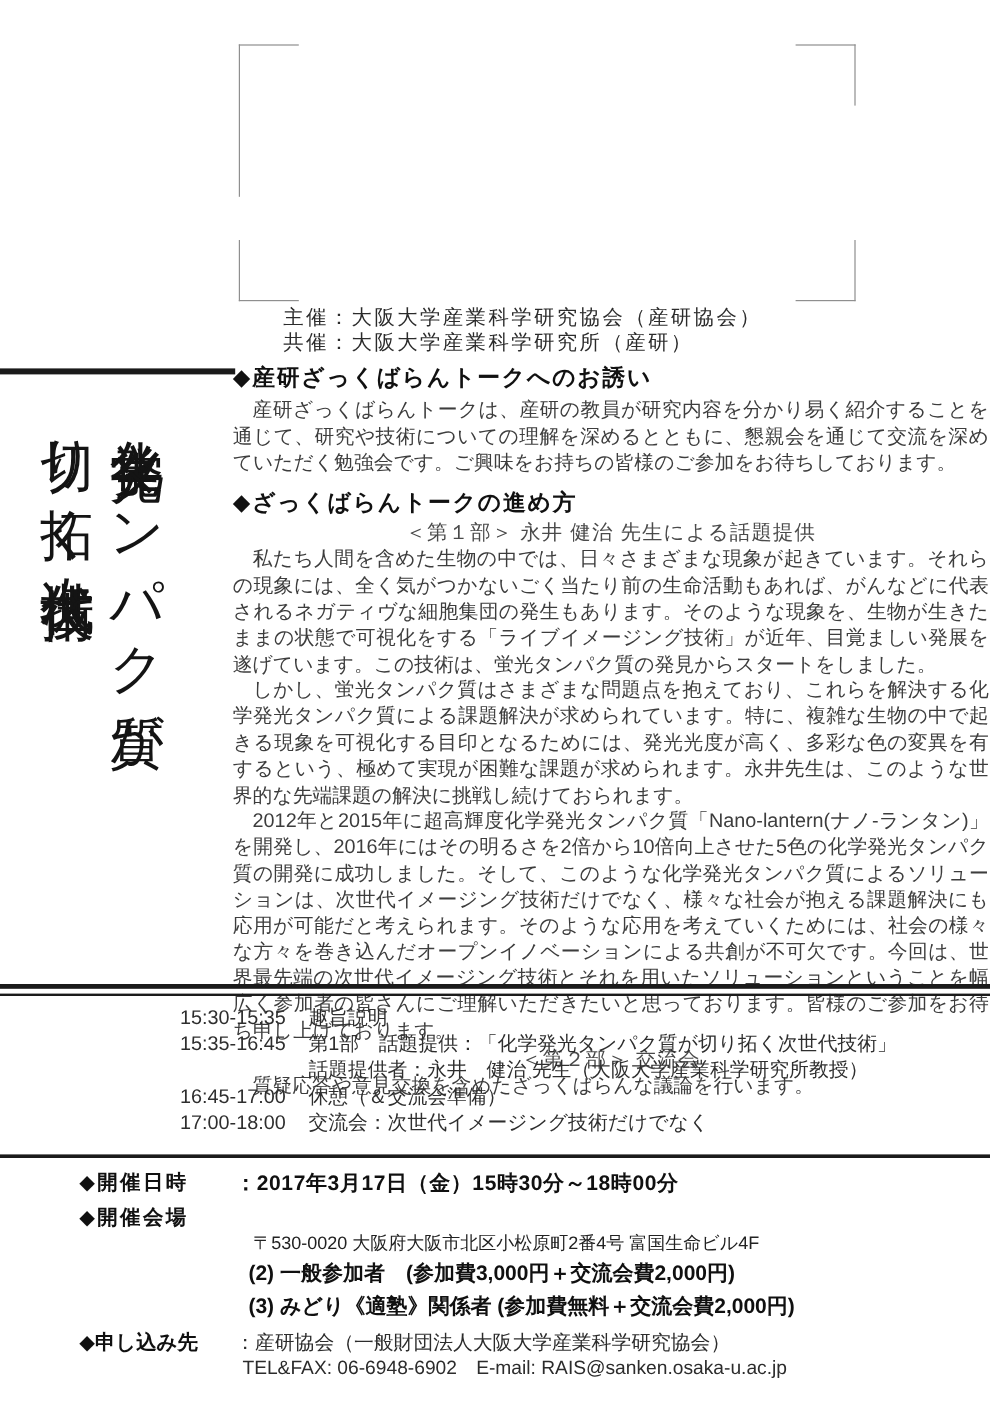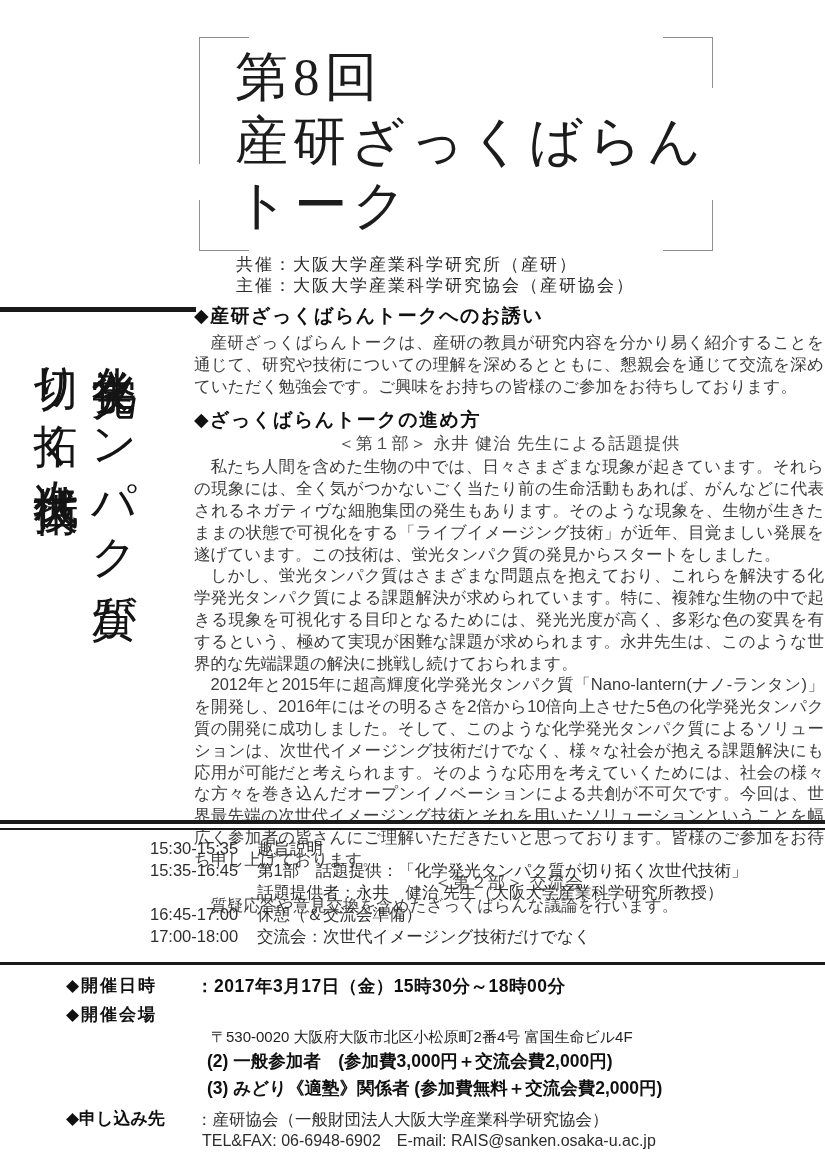--- a/index.html
+++ b/index.html
@@ -68,30 +68,25 @@
   .mb6{margin-bottom:5px;} .mb8{margin-bottom:7px;}
 </style>
 </head>
 <body>
 
 <div class="abs title-frame">
   <div class="corner c-tl"></div>
   <div class="corner c-tr"></div>
   <div class="corner c-bl"></div>
   <div class="corner c-br"></div>
-  <div class="title-text">
-    <div>第8回</div>
-    <div>産研ざっくばらん</div>
-    <div>トーク</div>
-  </div>
 </div>
 
 <div class="abs organizers">
+  <div>主催：大阪大学産業科学研究協会（産研協会）</div>
   <div>共催：大阪大学産業科学研究所（産研）</div>
-  <div>主催：大阪大学産業科学研究協会（産研協会）</div>
 </div>
 
 <div class="abs top-rule"></div>
 <div class="abs v-banner">
   <div>化学発光タンパク質が</div>
   <div>切り拓く次世代技術</div>
 </div>
 
 <div class="abs content">
   <div class="sec-head">◆産研ざっくばらんトークへのお誘い</div>

